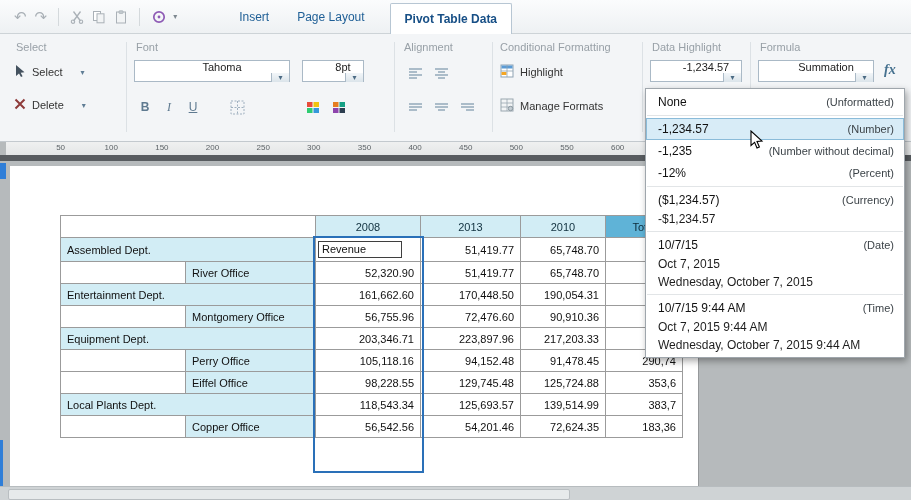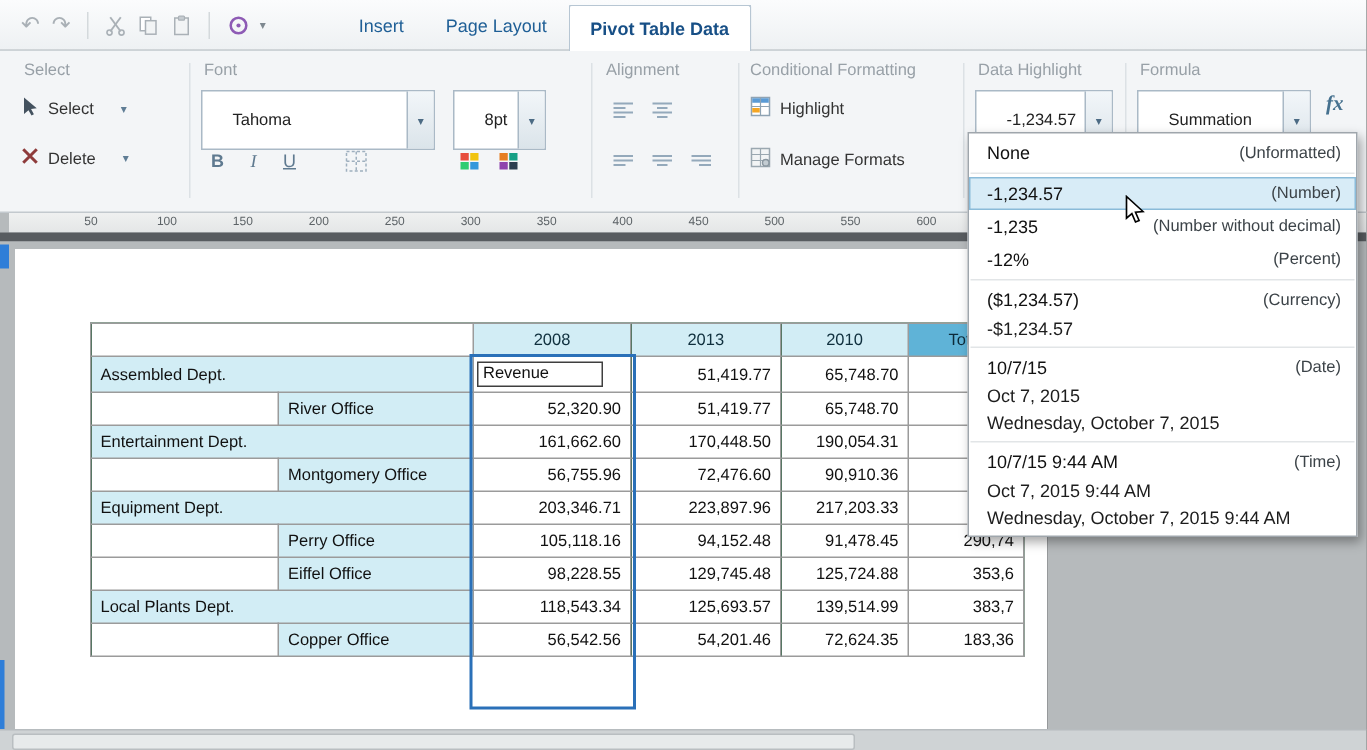--- a/index.html
+++ b/index.html
@@ -9,51 +9,51 @@
   
   .topbar{position:absolute;left:0;top:0;width:911px;height:34px;background:linear-gradient(#fbfcfd,#eef1f3);
           border-bottom:1px solid #cdd3d7;display:flex;align-items:center;padding-left:10px;box-sizing:border-box;z-index:4;}
   .tbi{font-size:15px;color:#a9b0b6;margin:0 4px;line-height:1;cursor:default;}
   .vsep{width:1px;height:18px;background:#d4d9dc;margin:0 7px;}
   .tb-svg{margin:0 4px;display:inline-flex;align-items:center;}
   .dd-arrow{font-size:8px;color:#7e8890;margin-left:2px;}
   .tabs{display:flex;align-items:stretch;height:34px;margin-left:48px;}
   .tab{padding:0 14px;line-height:34px;font-size:12px;color:#1f5f96;cursor:pointer;}
   .tab.active{background:#fff;border:1px solid #b7c6d3;border-bottom:none;border-radius:2px 2px 0 0;
-              margin-top:3px;line-height:30px;font-weight:bold;color:#174f86;position:relative;z-index:5;}
+              margin-top:3px;line-height:30px;font-weight:bold;color:#174f86;position:relative;z-index:5;margin-left:11px;}
 
   
   .ribbon{position:absolute;left:0;top:34px;width:911px;height:107px;background:#f3f5f7;border-bottom:1px solid #c3c9ce;z-index:3;}
   .sec-title{position:absolute;top:7px;font-size:11px;color:#98a0a7;}
   .vline{position:absolute;top:8px;height:90px;width:1px;background:#dce1e5;}
   .ctrl{position:absolute;display:flex;align-items:center;gap:6px;font-size:11px;color:#333;}
   .ctrl .dda{color:#5f7d95;font-size:8px;margin-left:12px;}
-  .combo{position:absolute;background:#fff;border:1px solid #aab9c6;height:40px;display:flex;align-items:center;
-         font-size:11px;color:#222;padding-left:20px;box-sizing:border-box;}
+  .combo{position:absolute;background:#fff;border:1px solid #aab9c6;height:22px;display:flex;align-items:center;
+         font-size:11px;color:#222;padding-left:20px;box-sizing:border-box;flex-direction:column;}
   .combo .arrow{margin-left:auto;width:17px;height:100%;background:linear-gradient(#f2f6f9,#dbe4ea);
                 border-left:1px solid #aab9c6;display:flex;align-items:center;justify-content:center;color:#4c6b84;font-size:8px;}
   .fbtn{position:absolute;width:20px;height:20px;display:flex;align-items:center;justify-content:center;
         font-size:12px;color:#5f7a90;border:1px solid transparent;border-radius:2px;}
   .fx{position:absolute;font-family:"Liberation Serif",serif;font-style:italic;font-weight:bold;font-size:14px;color:#46718f;}
 
   
   .ruler{position:absolute;left:6px;top:141px;width:911px;height:14px;
          background:linear-gradient(#f0f1f1,#e4e6e7);border-bottom:1px solid #c9cdcf;z-index:1;}
   .rmark{position:absolute;top:2px;transform:translateX(-50%);font-size:8px;color:#5d6367;}
   .darkstrip{position:absolute;left:0;top:155px;width:911px;height:6px;background:#585c60;z-index:1;}
   .canvas{position:absolute;left:0;top:161px;width:911px;height:325px;background:#b6babc;z-index:1;}
   .page{position:absolute;left:10px;top:166px;width:688px;height:320px;background:#fff;border-right:1px solid #96999b;z-index:1;}
   .blue-handle{position:absolute;left:0;top:163px;width:6px;height:16px;background:#2f7ed8;z-index:2;}
   .blue-strip{position:absolute;left:0;top:440px;width:3px;height:46px;background:#2f7ed8;z-index:2;}
   .hscroll{position:absolute;left:0;top:486px;width:911px;height:14px;background:#cfd3d5;border-top:1px solid #b7bcbf;z-index:4;}
   .hthumb{position:absolute;left:8px;top:2px;width:560px;height:9px;background:#e7eaeb;border:1px solid #b9bec1;border-radius:2px;}
 
   
   table.pivot{position:absolute;left:60px;top:215px;border-collapse:collapse;table-layout:fixed;z-index:2;
-              border:1px solid #4a4a4a;background:#14532d;}
+              border:1px solid #4a4a4a;background:#000000;}
   .pivot th,.pivot td{border:1px solid #9b9b9b;height:21px;font-size:11px;font-weight:normal;
                       padding:0 6px;overflow:hidden;white-space:nowrap;box-sizing:content-box;}
   .pivot th.corner{background:#fff;}
   .pivot th.yr{background:#d2edf5;text-align:center;color:#10303e;}
   .pivot th.total{background:#5fb3d7;text-align:center;color:#0d2b3a;}
   .pivot td.lbl{text-align:left;color:#111;background:#d2edf5;}
   .pivot td.lbl.blank{background:#fff;}
   .pivot td.num{text-align:right;color:#111;background:#fff;}
   .pivot tr.dept td{border-top:1px solid #4a4a4a;}
   .pivot td.editcell{padding:1px 2px;text-align:left;}

